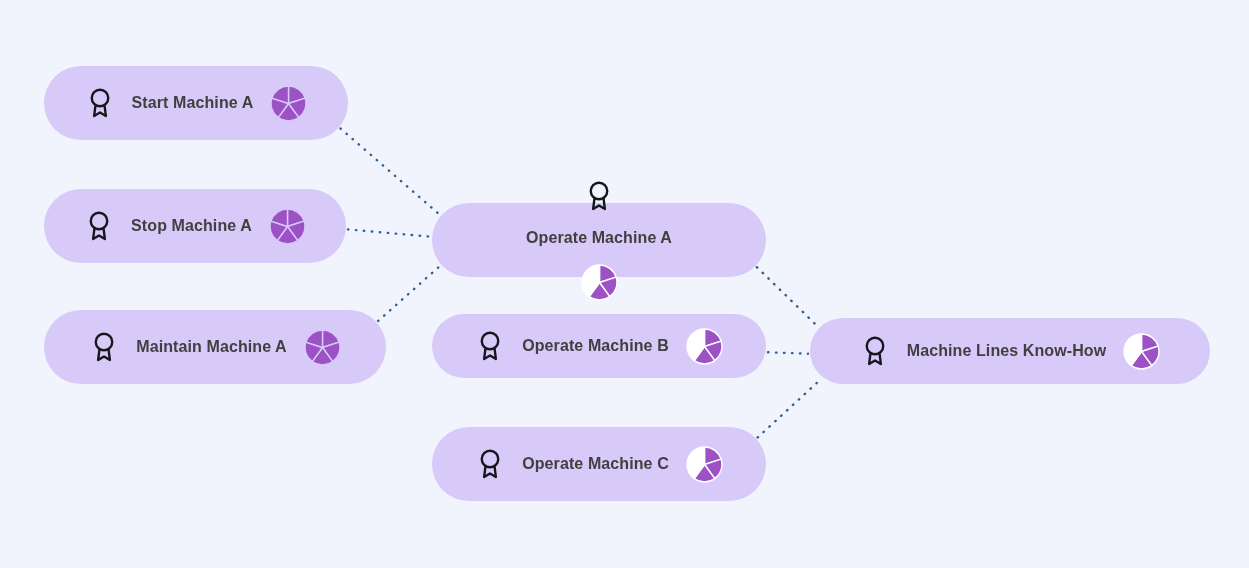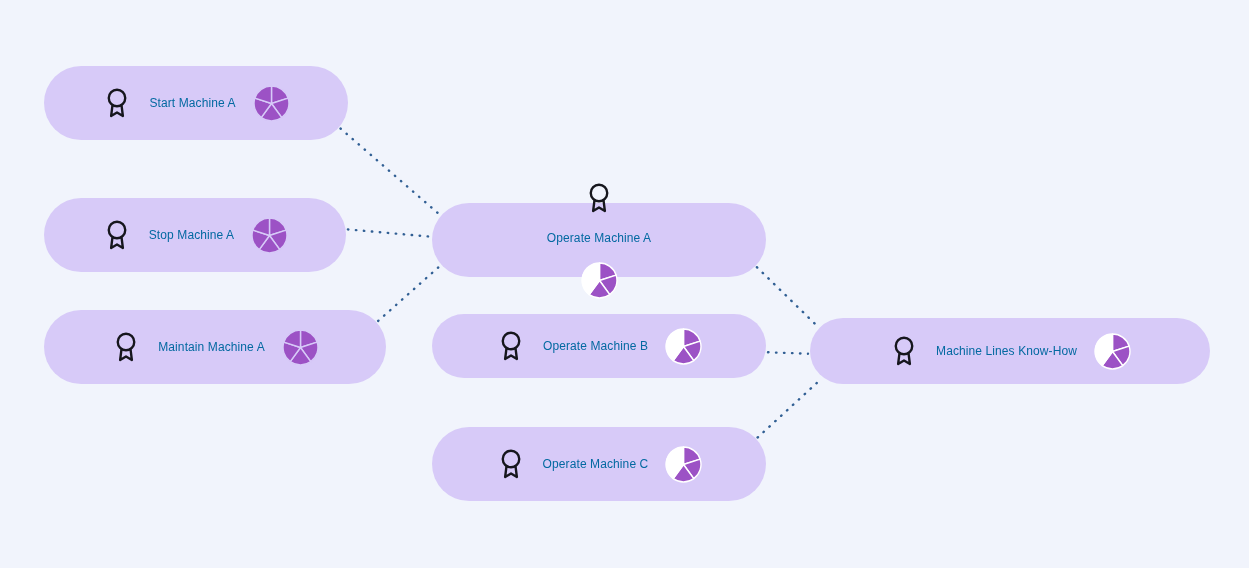--- a/index.html
+++ b/index.html
@@ -30,23 +30,23 @@
     background: #d7caf8;
     cursor: pointer;
     box-sizing: border-box;
   }
   .node .award {
     display: flex;
     align-items: center;
     flex-shrink: 0;
   }
   .node .label {
-    font-size: 12px;
-    font-weight: 400;
-    color: #0369a1;
+    font-size: 16px;
+    font-weight: 700;
+    color: #404040;
     white-space: nowrap;
     letter-spacing: 0.1px;
   }
   .node .pie {
     display: flex;
     align-items: center;
     flex-shrink: 0;
   }
 </style>
 </head>
@@ -75,21 +75,21 @@
         <svg width="37" height="37" viewBox="0 0 36 36">
           <path d="M18,18 L18.00,1.00 A17,17 0 0 1 34.17,12.75 Z" fill="#9c52c5" stroke="#d7caf8" stroke-width="1.4" stroke-linejoin="round"></path>
           <path d="M18,18 L34.17,12.75 A17,17 0 0 1 27.99,31.75 Z" fill="#9c52c5" stroke="#d7caf8" stroke-width="1.4" stroke-linejoin="round"></path>
           <path d="M18,18 L27.99,31.75 A17,17 0 0 1 8.01,31.75 Z" fill="#9c52c5" stroke="#d7caf8" stroke-width="1.4" stroke-linejoin="round"></path>
           <path d="M18,18 L8.01,31.75 A17,17 0 0 1 1.83,12.75 Z" fill="#9c52c5" stroke="#d7caf8" stroke-width="1.4" stroke-linejoin="round"></path>
           <path d="M18,18 L1.83,12.75 A17,17 0 0 1 18.00,1.00 Z" fill="#9c52c5" stroke="#d7caf8" stroke-width="1.4" stroke-linejoin="round"></path>
         </svg>
       </span>
   </div>
 
-  <div class="node" style="left: 44px; top: 189px; width: 302px; height: 74px; background: rgb(215, 202, 248); margin-top: 9px;">
+  <div class="node" style="left: 44px; top: 189px; width: 302px; height: 74px; background: rgb(215, 202, 248);">
     <span class="award">
         <svg width="30" height="32" viewBox="0 0 24 24" fill="none" stroke="#16161d" stroke-width="1.9" stroke-linecap="round" stroke-linejoin="round">
           <circle cx="12" cy="8" r="6.6"></circle>
           <polyline points="8.4 13.7 7.3 22.4 12 19.6 16.7 22.4 15.6 13.7"></polyline>
         </svg>
       </span>
     <span class="label">Stop Machine A</span>
     <span class="pie">
         <svg width="37" height="37" viewBox="0 0 36 36">
           <path d="M18,18 L18.00,1.00 A17,17 0 0 1 34.17,12.75 Z" fill="#9c52c5" stroke="#d7caf8" stroke-width="1.4" stroke-linejoin="round"></path>

